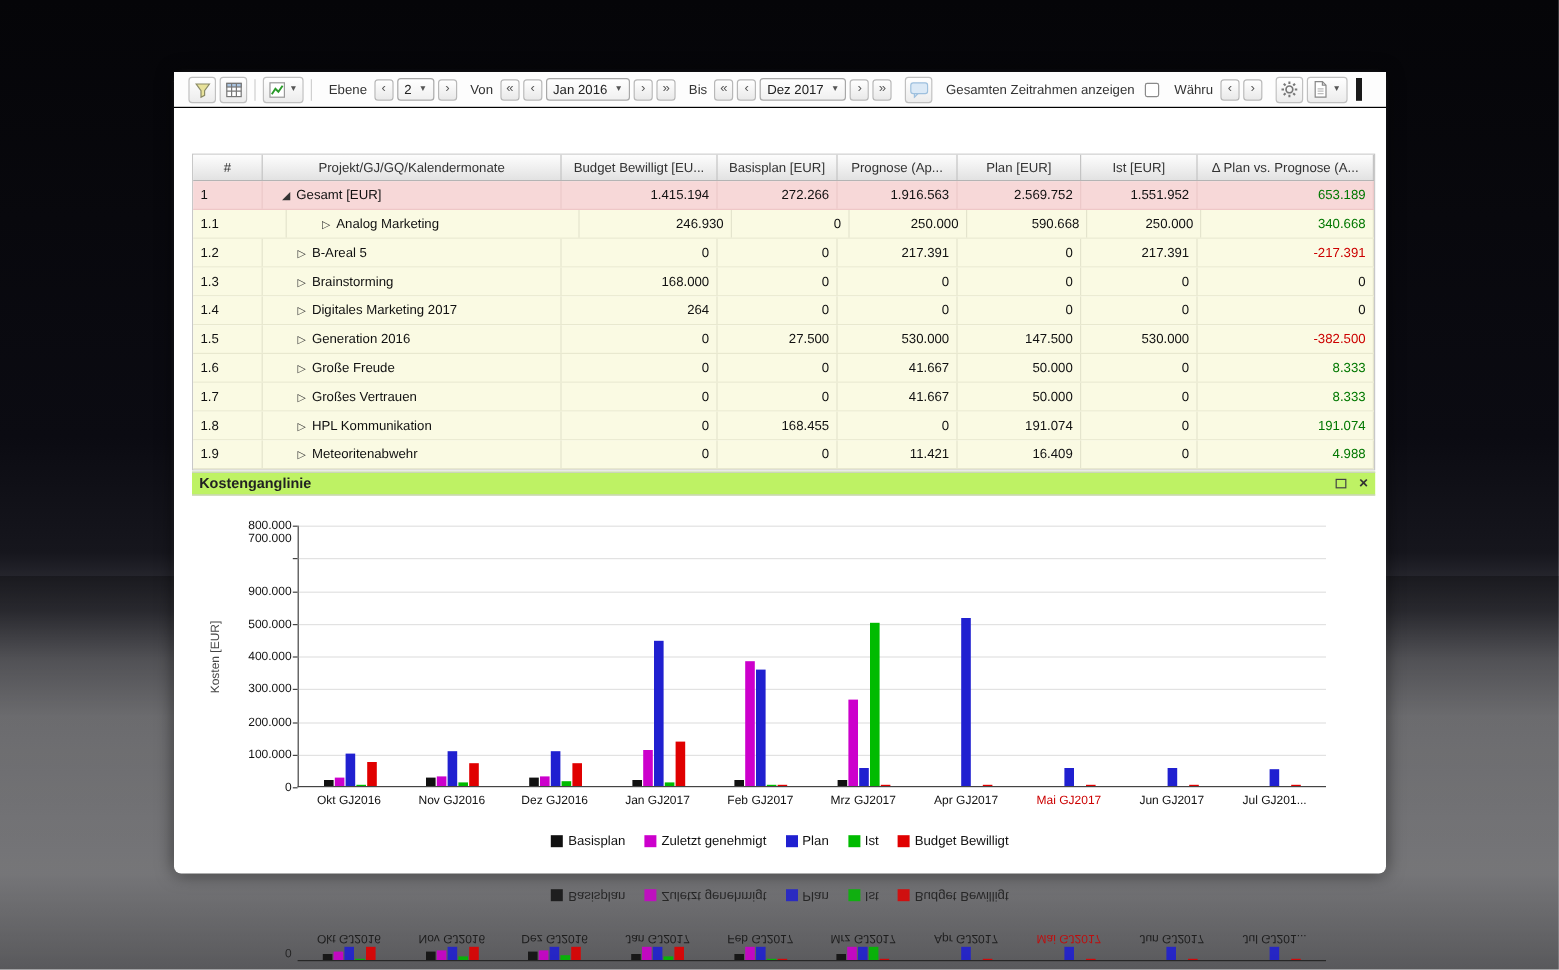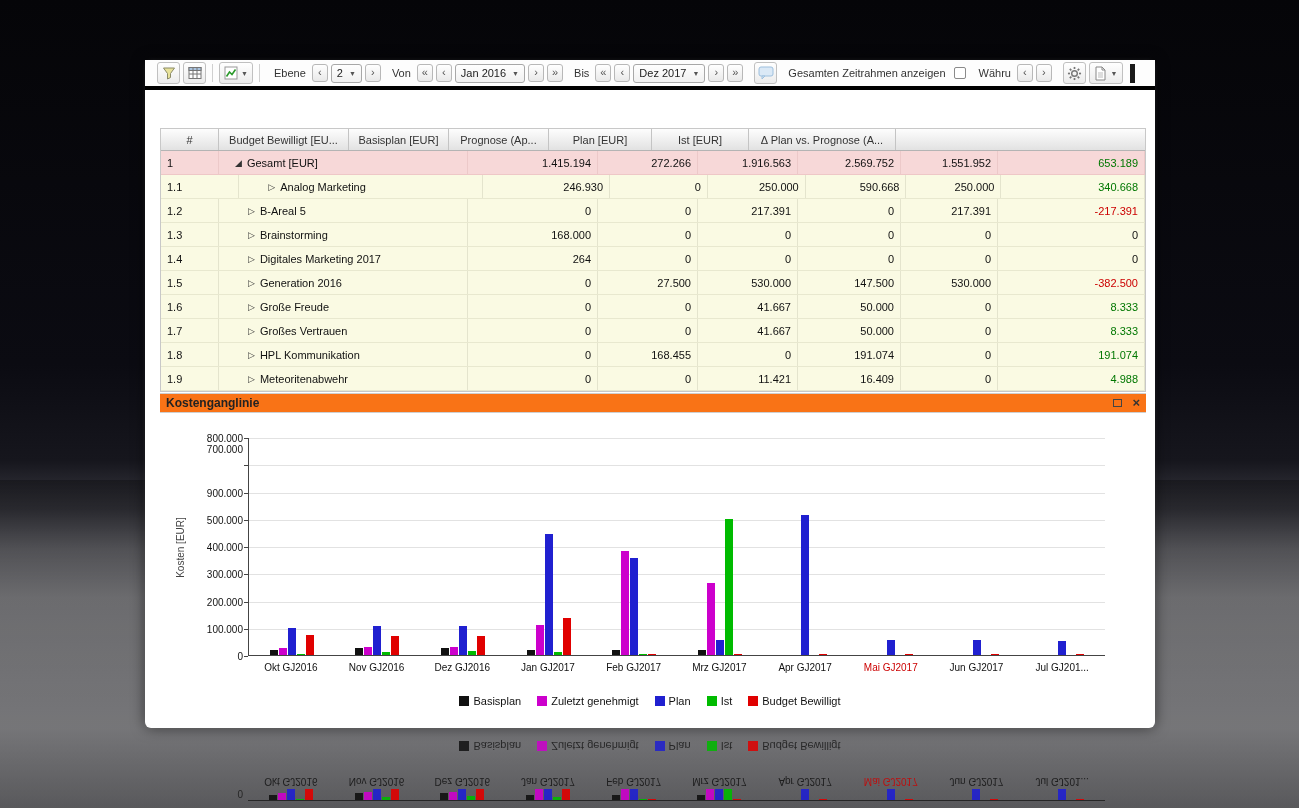--- a/index.html
+++ b/index.html
@@ -24,21 +24,21 @@
   .tabbar { height:33px; display:flex; align-items:flex-end; padding-left:16px; gap:3px;
     border-bottom:1px solid #c8c8c8; border-radius:8px 8px 0 0; background:#fff; }
   .tab { font-size:12px; padding:5px 14px 4px; border:1px solid #c8c8c8; border-bottom:none;
     border-radius:4px 4px 0 0; cursor:pointer; }
   .tab.active { color:#a33c00; font-weight:bold; background:#fff; position:relative; margin-bottom:-1px;
     border-bottom:1px solid #fff; }
   .tab.inactive { color:#777; background:#eeeeee; }
 
   
   .toolbar { height:30px; display:flex; align-items:center; gap:3px; padding:0 12px;
-    border-bottom:4px solid #000000; background:#fdfdfd; overflow:hidden; white-space:nowrap; }
+    border-bottom:1px solid #000000; background:#fdfdfd; overflow:hidden; white-space:nowrap; }
   .tlabel { font-size:11px; color:#333; margin:0 3px 0 8px; }
   .navbtn { min-width:16px; height:18px; border:1px solid #b8b8b8; border-radius:3px;
     background:linear-gradient(#ffffff,#e9e9e9); color:#555; font-size:11px; line-height:15px;
     text-align:center; padding:0 2px; cursor:pointer; }
   .sel { height:19px; border:1px solid #a8a8a8; border-radius:3px;
     background:linear-gradient(#ffffff,#f0f0f0); font-size:11px; color:#222;
     display:inline-flex; align-items:center; gap:6px; padding:0 5px; cursor:pointer; }
   .caret { font-size:7px; color:#555; }
   .ibtn { width:23px; height:22px; border:1px solid #c0c0c0; border-radius:3px;
     display:inline-flex; align-items:center; justify-content:center;
@@ -59,21 +59,21 @@
   .grid-cell { font-size:11px; color:#111; display:flex; align-items:center;
     border-right:1px solid #e4e4cd; padding:0 6px; overflow:hidden; white-space:nowrap; }
   .grid-row.hl .grid-cell { border-right-color:#ecc9c9; }
   .grid-cell.r { justify-content:flex-end; }
   .grid-cell.pos { color:#007700; }
   .grid-cell.neg { color:#cc0000; }
   .tree { font-size:9px; margin-right:5px; color:#333; cursor:pointer; }
 
   
   .chart-panel-header { position:absolute; left:15px; top:333px; width:986px; height:20px;
-    border-top:1px solid #cfcfcf; border-bottom:1px solid #cfcfcf; background:#f97316;
+    border-top:1px solid #cfcfcf; border-bottom:1px solid #cfcfcf; background:#bef264;
     display:flex; align-items:center; justify-content:space-between; padding:0 6px; }
   .cph-title { font-size:12px; font-weight:bold; color:#222; }
   .wicons { display:flex; align-items:center; gap:10px; }
   .restore-box { width:9px; height:8px; border:1px solid #444; display:inline-block; cursor:pointer; }
   .close-x { font-size:13px; font-weight:bold; color:#333; line-height:12px; cursor:pointer; }
 
   .chart-area { position:absolute; left:0; top:354px; width:1010px; height:290px; background:#fff; border-radius:0 0 6px 6px; }
   .y-title-wrap { position:absolute; left:28px; top:24px; width:14px; height:218px;
     display:flex; align-items:center; justify-content:center; }
   .y-title-wrap span { transform:rotate(-90deg); white-space:nowrap; font-size:10px; color:#444; }
@@ -201,20 +201,21 @@
           <path d="M4 7h5M4 9h5M4 11h5" stroke="#bbb"></path>
         </svg>
       <span class="caret">▼</span>
     </span>
     <span class="cursor-bar"></span>
   </div>
 
   <div class="grid">
     <div class="grid-head" id="grid-head">
         <div class="grid-hcell" style="width: 58px;">#</div>
+        <div class="grid-hcell" style="width: 249px;">Projekt/GJ/GQ/Kalendermonate</div>
         <div class="grid-hcell" style="width: 130px;">Budget Bewilligt [EU...</div>
         <div class="grid-hcell" style="width: 100px;">Basisplan [EUR]</div>
         <div class="grid-hcell" style="width: 100px;">Prognose (Ap...</div>
         <div class="grid-hcell" style="width: 103px;">Plan [EUR]</div>
         <div class="grid-hcell" style="width: 97px;">Ist [EUR]</div>
         <div class="grid-hcell" style="width: 147px;">Δ Plan vs. Prognose (A...</div>
       </div>
     <div id="grid-body">
         <div class="grid-row hl">
           <div class="grid-cell" style="width: 58px;">1</div>

